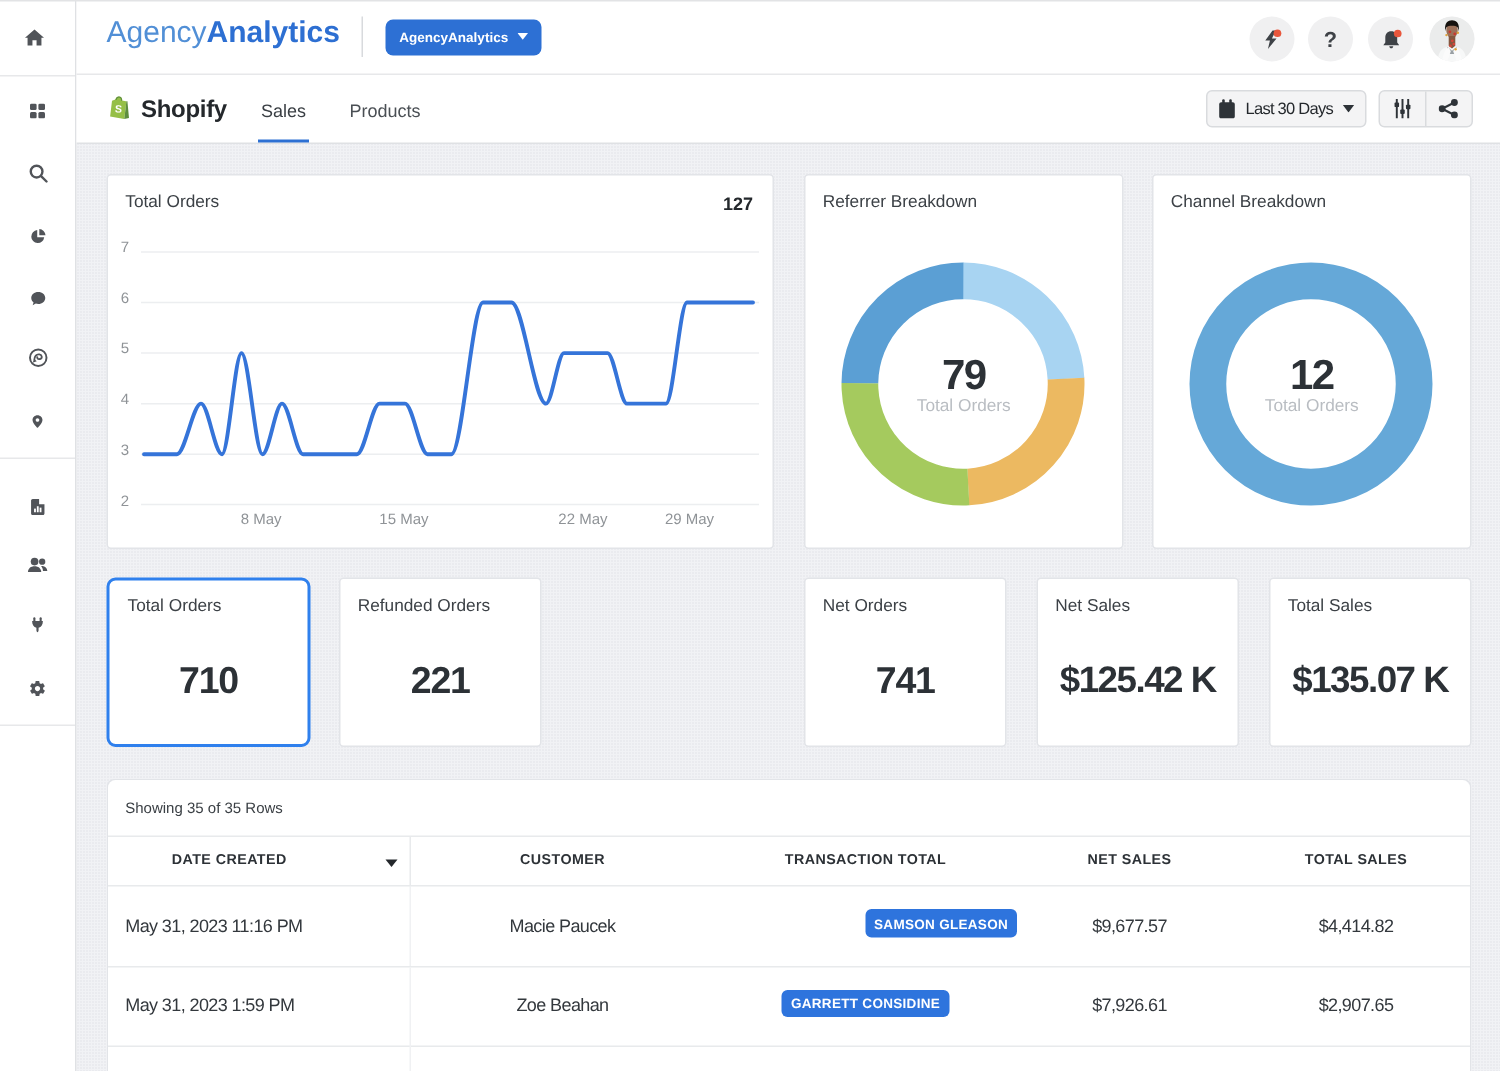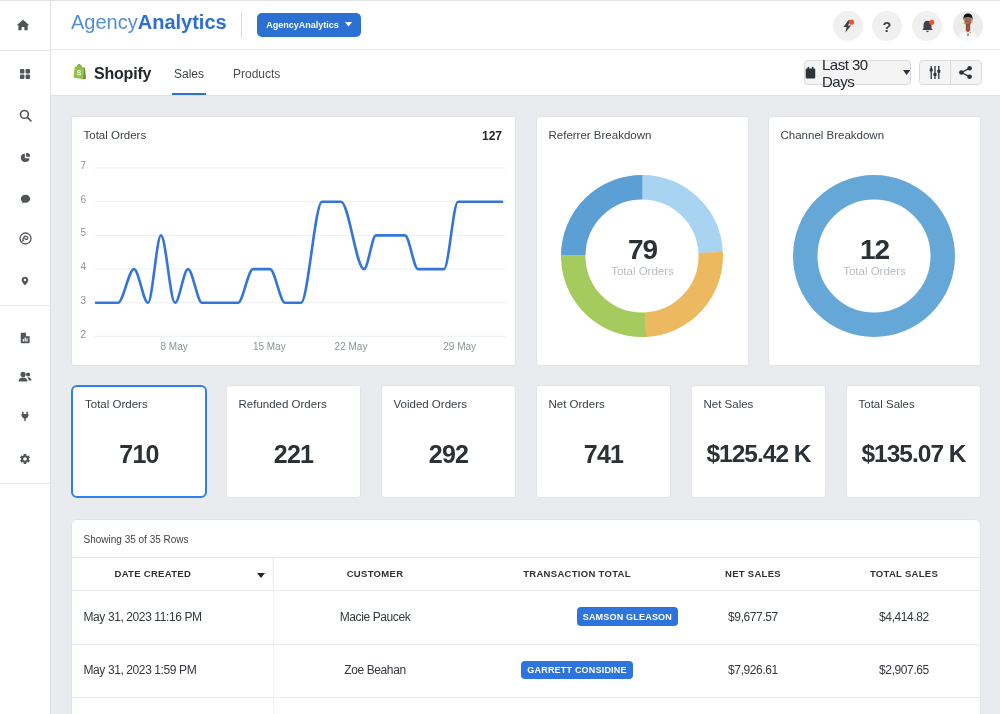--- a/index.html
+++ b/index.html
@@ -169,21 +169,21 @@
   <div style="position:absolute;left:43px;top:15px;font-size:16px;font-weight:bold;color:#24282c;letter-spacing:-0.2px;">Shopify</div>
   <div style="position:absolute;left:123px;top:17px;font-size:12px;color:#3a3f44;">Sales</div>
   <div style="position:absolute;left:120.5px;top:42.5px;width:34px;height:2.8px;background:#2d70d3;"></div>
   <div style="position:absolute;left:182px;top:17px;font-size:12px;color:#4a4f54;">Products</div>
   <div style="position:absolute;left:753px;top:10px;width:107px;height:25px;background:#f4f4f5;border:1px solid #d9dbde;border-radius:4px;display:flex;align-items:center;justify-content:center;">
     <svg width="12" height="13" viewBox="0 0 12 13" style="margin-right:6px;">
           <path fill="#2e3338" d="M0.8 3.6 C0.8 2.8 1.4 2.2 2.2 2.2 L9.8 2.2 C10.6 2.2 11.2 2.8 11.2 3.6 L11.2 11.6 C11.2 12.4 10.6 13 9.8 13 L2.2 13 C1.4 13 0.8 12.4 0.8 11.6 Z"></path>
           <rect x="2.8" y="0.2" width="1.7" height="3.4" rx="0.8" fill="#2e3338"></rect>
           <rect x="7.5" y="0.2" width="1.7" height="3.4" rx="0.8" fill="#2e3338"></rect>
         </svg>
-    <span style="font-size:15px;letter-spacing:-0.5px;color:#24282c;">Last 30 Days</span>
+    <span style="font-size:11px;letter-spacing:-0.5px;color:#24282c;">Last 30 Days</span>
     <svg width="8" height="5" viewBox="0 0 9 6" style="margin-left:6px;">
           <path fill="#2e3338" d="M0 0 L9 0 L4.5 6 Z"></path>
         </svg>
   </div>
   <div style="position:absolute;left:868px;top:10px;width:63px;height:25px;background:#f4f4f5;border:1px solid #d9dbde;border-radius:4px;display:flex;">
     <div style="width:31px;height:23px;border-right:1px solid #d9dbde;display:flex;align-items:center;justify-content:center;">
       <svg width="12" height="13" viewBox="0 0 12 13">
             <g stroke="#2e3338" stroke-width="1.3">
               <line x1="2.2" y1="0" x2="2.2" y2="13"></line>
               <line x1="6" y1="0" x2="6" y2="13"></line>
@@ -227,21 +227,21 @@
     <path fill="none" stroke="#3574d9" stroke-width="2.6" stroke-linecap="round" d="M24,185.8 C31.3,185.8 38.7,185.8 46,185.8 C51.3,185.8 56.7,152.1 62,152.1 C66.7,152.1 71.3,185.8 76,185.8 C80.3,185.8 84.7,118.4 89,118.4 C93.7,118.4 98.3,185.8 103,185.8 C107.3,185.8 111.7,152.1 116,152.1 C120.7,152.1 125.3,185.8 130,185.8 C142.0,185.8 154.0,185.8 166,185.8 C171.0,185.8 176.0,152.1 181,152.1 C186.7,152.1 192.3,152.1 198,152.1 C203.0,152.1 208.0,185.8 213,185.8 C218.3,185.8 223.7,185.8 229,185.8 C236.0,185.8 243.0,84.7 250,84.7 C256.3,84.7 262.7,84.7 269,84.7 C276.7,84.7 284.3,152.1 292,152.1 C296.0,152.1 300.0,118.4 304,118.4 C313.7,118.4 323.3,118.4 333,118.4 C337.3,118.4 341.7,152.1 346,152.1 C354.7,152.1 363.3,152.1 372,152.1 C376.7,152.1 381.3,84.7 386,84.7 C400.7,84.7 415.3,84.7 430,84.7"></path>
   </svg>
   <div class="axlab" style="right:429px;top:43px;">7</div>
   <div class="axlab" style="right:429px;top:76.7px;">6</div>
   <div class="axlab" style="right:429px;top:110.4px;">5</div>
   <div class="axlab" style="right:429px;top:144.1px;">4</div>
   <div class="axlab" style="right:429px;top:177.8px;">3</div>
   <div class="axlab" style="right:429px;top:211.5px;">2</div>
   <div class="axlab" style="left:77.1px;top:224px;width:50px;text-align:center;">8 May</div>
   <div class="axlab" style="left:172.3px;top:224px;width:50px;text-align:center;">15 May</div>
-  <div class="axlab" style="left:254px;top:224px;width:50px;text-align:center;">22 May</div>
+  <div class="axlab" style="left:283px;top:224px;width:50px;text-align:right;">22 May</div>
   <div class="axlab" style="left:362.7px;top:224px;width:50px;text-align:center;">29 May</div>
 </div>
 
 <div class="card" style="left:536px;top:116px;width:213px;height:250px;">
   <div class="ctitle" style="top:12px;">Referrer Breakdown</div>
   <svg width="164" height="164" style="position:absolute;left:23px;top:57px;">
     <g fill="none" stroke-width="24.5" transform="rotate(-90 82 82)">
       <circle cx="82" cy="82" r="68.75" stroke="#a8d4f2" stroke-dasharray="104.4 431.97"></circle>
       <circle cx="82" cy="82" r="68.75" stroke="#ecb961" stroke-dasharray="108 431.97" transform="rotate(87 82 82)"></circle>
       <circle cx="82" cy="82" r="68.75" stroke="#a5ca5e" stroke-dasharray="112.2 431.97" transform="rotate(177 82 82)"></circle>
@@ -262,24 +262,20 @@
 </div>
 
 <div class="card" style="left:71px;top:385px;width:136px;height:113px;border:2px solid #2f80ed;border-radius:6px;">
   <div class="ctitle" style="left:12px;top:11px;">Total Orders</div>
   <div class="statnum" style="top:53px;">710</div>
 </div>
 <div class="card" style="left:226px;top:385px;width:135px;height:113px;">
   <div class="ctitle" style="top:12px;">Refunded Orders</div>
   <div class="statnum">221</div>
 </div>
-<div class="card" style="left:381px;top:385px;width:135px;height:113px;">
-  <div class="ctitle" style="top:12px;">Voided Orders</div>
-  <div class="statnum">292</div>
-</div>
 <div class="card" style="left:536px;top:385px;width:135px;height:113px;">
   <div class="ctitle" style="top:12px;">Net Orders</div>
   <div class="statnum">741</div>
 </div>
 <div class="card" style="left:691px;top:385px;width:135px;height:113px;">
   <div class="ctitle" style="top:12px;">Net Sales</div>
   <div class="statnum" style="font-size:24.5px;letter-spacing:-1px;top:54px;">$125.42 K</div>
 </div>
 <div class="card" style="left:846px;top:385px;width:135px;height:113px;">
   <div class="ctitle" style="top:12px;">Total Sales</div>

